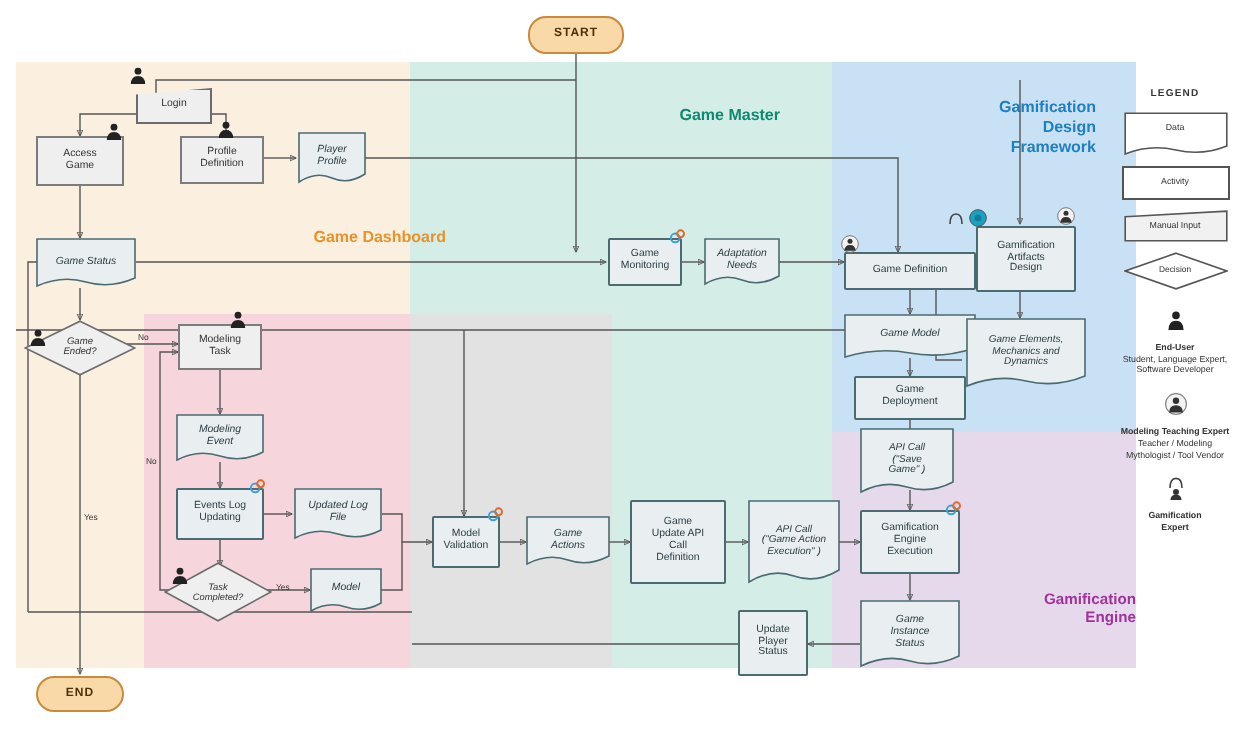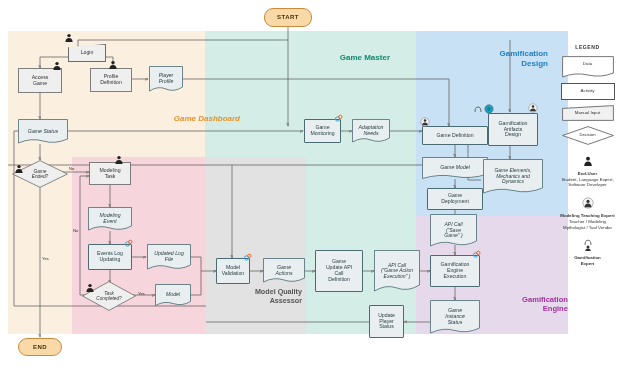--- a/index.html
+++ b/index.html
@@ -45,29 +45,26 @@
 
 <div id="canvas">
 
   <div class="lane" style="left:8px;top:31px;width:508px;height:303px;background:#FBEFE0;"></div>
   <div class="lane" style="left:205px;top:31px;width:363px;height:303px;background:#D4EDE6;"></div>
   <div class="lane" style="left:416px;top:31px;width:152px;height:303px;background:#C8E1F4;"></div>
   <div class="lane" style="left:72px;top:157px;width:133px;height:177px;background:#F6D5DC;"></div>
   <div class="lane" style="left:205px;top:157px;width:101px;height:177px;background:#E2E2E2;"></div>
   <div class="lane" style="left:416px;top:216px;width:152px;height:118px;background:#E6D9EC;"></div>
 
-  <div class="lane-label" style="left:100px;top:114px;width:140px;font-size:8px;color:#E8922B;font-style:italic;">Game Dashboard</div>
+  <div class="lane-label" style="left:83px;top:114px;width:140px;font-size:8px;color:#E8922B;">Game Dashboard</div>
   <div class="lane-label" style="left:250px;top:53px;width:140px;font-size:8px;color:#0E8A72;">Game Master</div>
   <div class="lane-label" style="left:438px;top:49px;width:110px;font-size:8px;color:#1F7FC4;">
      <div>Gamification</div>
      <div>Design</div>
-  </div>
-  <div class="lane-label" style="left:210px;top:287px;width:92px;font-size:7.2px;color:#555;">
-     <div>Model Quality</div>
-     <div>Assessor</div>
+     <div>Framework</div>
   </div>
   <div class="lane-label" style="left:478px;top:295px;width:90px;font-size:7.6px;color:#A0339B;">
      <div>Gamification</div>
      <div>Engine</div>
   </div>
 
   <svg id="edges" viewBox="0 0 627 376">
     <defs>
       <marker id="ah" markerWidth="5" markerHeight="5" refX="4.2" refY="2" orient="auto">
         <path d="M0,0 L4.4,2 L0,4 z" fill="#555" stroke="none"></path>

